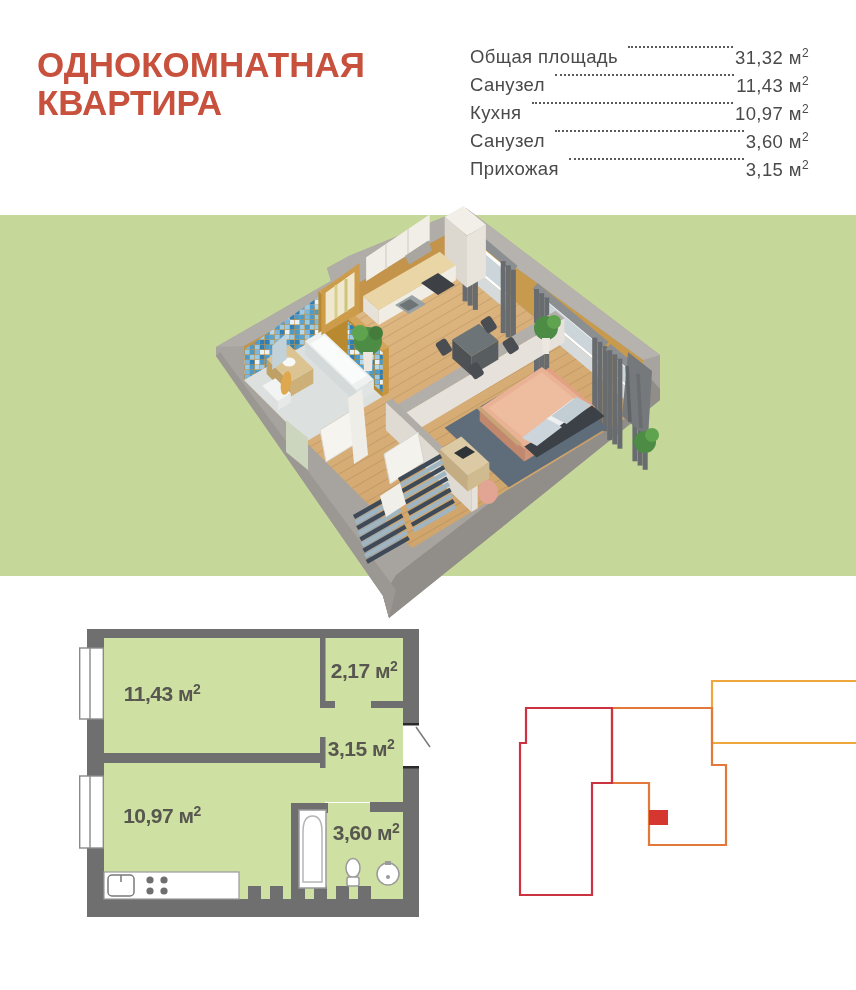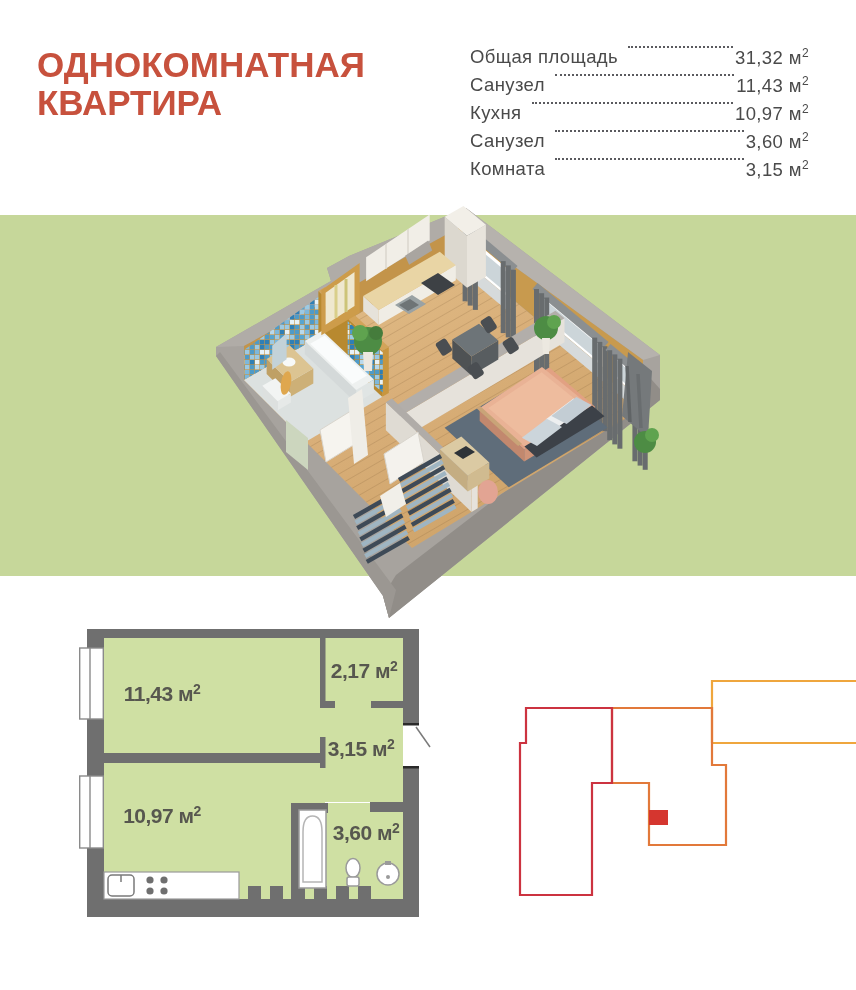--- a/index.html
+++ b/index.html
@@ -34,21 +34,21 @@
         <span class="lbl">Кухня</span>
         <span class="dots"></span>
         <span class="val">10,97 м<sup>2</sup></span>
       </div>
     <div class="row">
         <span class="lbl">Санузел</span>
         <span class="dots"></span>
         <span class="val">3,60 м<sup>2</sup></span>
       </div>
     <div class="row">
-        <span class="lbl">Комната</span>
+        <span class="lbl">Прихожая</span>
         <span class="dots"></span>
         <span class="val">3,15 м<sup>2</sup></span>
       </div>
   </div>
   <svg width="856" height="990" viewBox="0 0 856 990" style="position:absolute;left:0;top:0">
     <defs>
       <linearGradient id="wood" x1="0" y1="0" x2="0.7" y2="1">
         <stop offset="0" stop-color="#e4c28d"></stop>
         <stop offset="0.5" stop-color="#d9af79"></stop>
         <stop offset="1" stop-color="#cda267"></stop>

